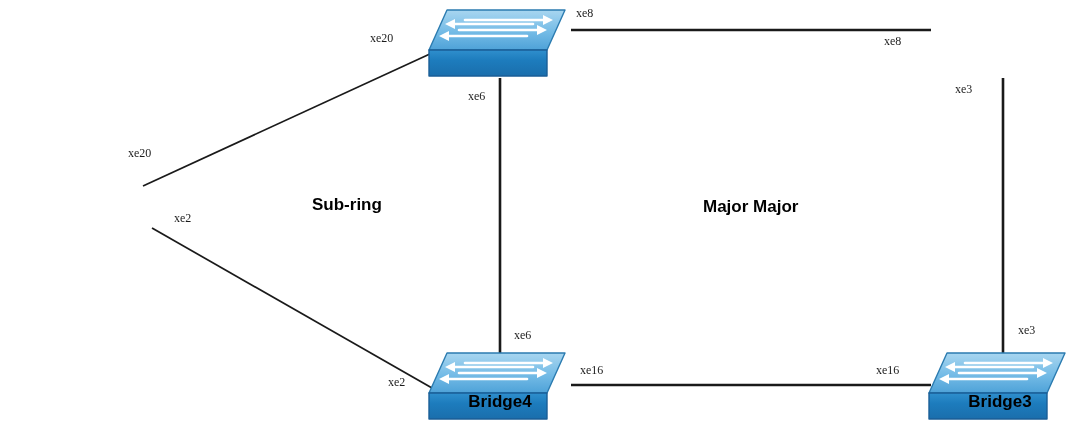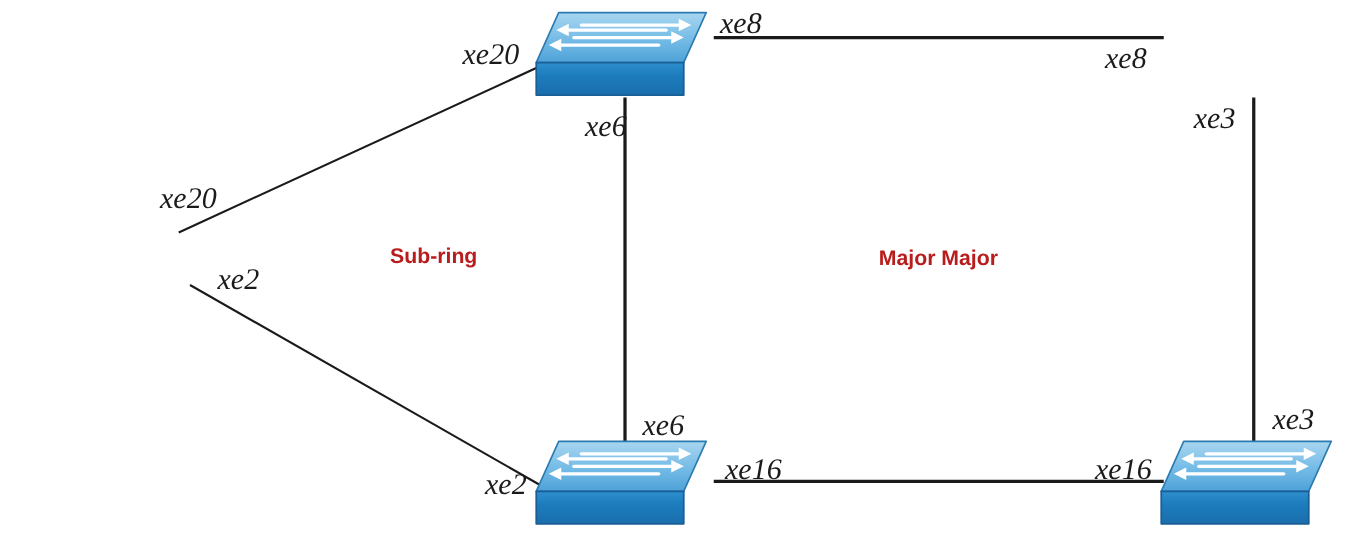--- a/index.html
+++ b/index.html
@@ -43,31 +43,30 @@
     font-family: "Liberation Sans", sans-serif;
     font-weight: bold;
     font-size: 17px;
     color: #000000;
     letter-spacing: 0px;
     pointer-events: none;
   }
   .port {
     position: absolute;
     font-family: "Liberation Serif", serif;
-    font-size: 24px;
+    font-size: 12px;
     color: #1b1b1b;
     white-space: nowrap;
-    font-style: italic;
   }
   .ring-label {
     position: absolute;
     font-family: "Liberation Sans", sans-serif;
     font-weight: bold;
     font-size: 17px;
-    color: #b91c1c;
+    color: #000000;
     white-space: nowrap;
   }
 </style>
 </head>
 <body>
 
 <div id="canvas">
 
   <svg id="wires" viewBox="0 0 1079 431">
     <g stroke="#1a1a1a" stroke-width="2.6" fill="none" stroke-linecap="butt">
@@ -122,39 +121,41 @@
         <path d="M30 20 L108 20"></path>
           <path d="M24 32 L102 32"></path>
       </g>
       <g fill="#ffffff">
         <path d="M118 11 L128 16 L118 21 Z"></path>
         <path d="M112 21 L122 26 L112 31 Z"></path>
         <path d="M30 15 L20 20 L30 25 Z"></path>
         <path d="M24 27 L14 32 L24 37 Z"></path>
       </g>
     </svg>
+    <div class="node-label">Bridge3</div>
   </div>
 
   <div class="node" style="left:425px; top:347px;">
     <svg viewBox="0 0 150 80">
       <path d="M22 6 L140 6 L122 46 L4 46 Z" fill="url(#gTop1)" stroke="#2b7bb0" stroke-width="1.4" stroke-linejoin="round"></path>
       <path d="M4 46 L122 46 L122 72 L4 72 Z" fill="url(#gFront1)" stroke="#1a5e96" stroke-width="1.4" stroke-linejoin="round"></path>
       <g stroke="#ffffff" stroke-width="2.6" fill="none" stroke-linecap="round">
         <path d="M40 16 L118 16"></path>
           <path d="M34 26 L112 26"></path>
         <path d="M30 20 L108 20"></path>
           <path d="M24 32 L102 32"></path>
       </g>
       <g fill="#ffffff">
         <path d="M118 11 L128 16 L118 21 Z"></path>
         <path d="M112 21 L122 26 L112 31 Z"></path>
         <path d="M30 15 L20 20 L30 25 Z"></path>
         <path d="M24 27 L14 32 L24 37 Z"></path>
       </g>
     </svg>
+    <div class="node-label">Bridge4</div>
   </div>
 
 
   <div class="port" style="left:576px; top:6px;">xe8</div>
   <div class="port" style="left:884px; top:34px;">xe8</div>
   <div class="port" style="left:955px; top:82px;">xe3</div>
   <div class="port" style="left:1018px; top:323px;">xe3</div>
   <div class="port" style="left:876px; top:363px;">xe16</div>
   <div class="port" style="left:580px; top:363px;">xe16</div>
   <div class="port" style="left:514px; top:328px;">xe6</div>

